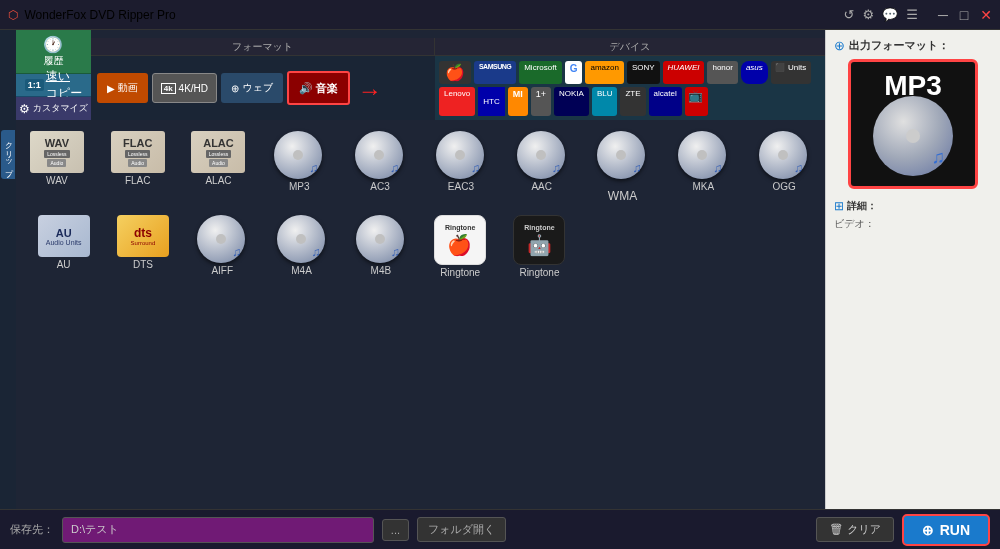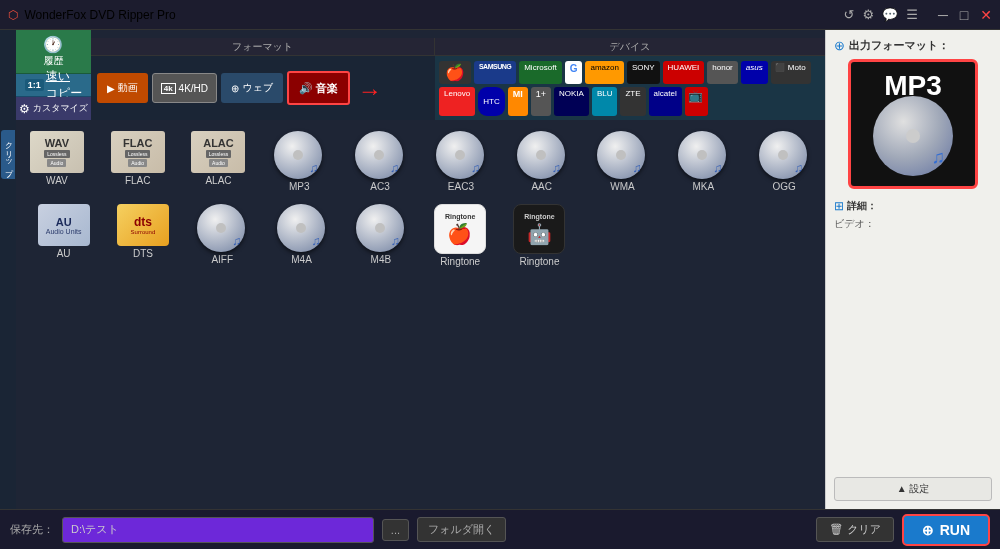--- a/index.html
+++ b/index.html
@@ -117,26 +117,26 @@
             <span style="color:#ff2222;font-size:24px;font-weight:bold;margin-left:4px;">→</span>
           </div>
 
           <div style="width:390px;display:flex;flex-wrap:wrap;background:#1a3545;padding:4px;gap:3px;align-content:center;overflow:hidden;">
             <div style="background:#333;color:#fff;font-size:16px;padding:2px 6px;border-radius:3px;cursor:pointer;">🍎</div>
             <div style="background:#1a3a8a;color:#fff;font-size:7px;padding:2px 5px;border-radius:3px;cursor:pointer;font-weight:bold;letter-spacing:-0.5px;">SAMSUNG</div>
             <div style="background:#1a6a2a;color:#fff;font-size:8px;padding:2px 5px;border-radius:3px;cursor:pointer;">Microsoft</div>
             <div style="background:#fff;color:#4285F4;font-size:10px;padding:2px 5px;border-radius:3px;cursor:pointer;font-weight:bold;">G</div>
             <div style="background:#ff9900;color:#000;font-size:8px;padding:2px 5px;border-radius:3px;cursor:pointer;">amazon</div>
             <div style="background:#111;color:#fff;font-size:8px;padding:2px 5px;border-radius:3px;cursor:pointer;">SONY</div>
-            <div style="background:#c00;color:#fff;font-size:8px;padding:2px 5px;border-radius:3px;cursor:pointer;">HUAWEI</div>
+            <div style="background:#c00;color:#fff;font-size:8px;padding:2px 5px;border-radius:3px;cursor:pointer;font-style:italic;">HUAWEI</div>
             <div style="background:#555;color:#fff;font-size:8px;padding:2px 5px;border-radius:3px;cursor:pointer;">honor</div>
-            <div style="background:#00a;color:#fff;font-size:8px;padding:2px 5px;border-radius:3px;cursor:pointer;font-style:italic;">asus</div>
-            <div style="background:#333;color:#fff;font-size:8px;padding:2px 5px;border-radius:3px;cursor:pointer;">⬛ Moto</div>
+            <div style="background:#00a;color:#fff;font-size:8px;padding:2px 5px;border-radius:8px;cursor:pointer;font-style:italic;">asus</div>
+            <div style="background:#333;color:#fff;font-size:8px;padding:2px 5px;border-radius:3px;cursor:pointer;">⬛ Units</div>
             <div style="background:#e22;color:#fff;font-size:8px;padding:2px 5px;border-radius:3px;cursor:pointer;">Lenovo</div>
-            <div style="background:#00a;color:#fff;font-size:8px;padding:10px 5px;border-radius:9px;cursor:pointer;">HTC</div>
+            <div style="background:#00a;color:#fff;font-size:8px;padding:10px 5px;border-radius:0;cursor:pointer;">HTC</div>
             <div style="background:#f80;color:#fff;font-size:9px;padding:2px 5px;border-radius:3px;cursor:pointer;font-weight:bold;">MI</div>
             <div style="background:#555;color:#fff;font-size:9px;padding:2px 5px;border-radius:3px;cursor:pointer;">1+</div>
             <div style="background:#005;color:#fff;font-size:8px;padding:2px 5px;border-radius:3px;cursor:pointer;">NOKIA</div>
             <div style="background:#08a;color:#fff;font-size:8px;padding:2px 5px;border-radius:3px;cursor:pointer;">BLU</div>
             <div style="background:#333;color:#fff;font-size:8px;padding:2px 5px;border-radius:3px;cursor:pointer;">ZTE</div>
             <div style="background:#008;color:#fff;font-size:8px;padding:2px 5px;border-radius:3px;cursor:pointer;">alcatel</div>
             <div style="background:#c00;color:#fff;font-size:12px;padding:2px 4px;border-radius:3px;cursor:pointer;">📺</div>
           </div>
         </div>
       </div>
@@ -213,21 +213,21 @@
           <span style="color:#ccc;font-size:10px;margin-top:0px;">AAC</span>
         </div>
 
         <div style="display:flex;flex-direction:column;align-items:center;cursor:pointer;padding:3px;">
           <div style="position:relative;width:50px;height:50px;">
             <div style="width:48px;height:48px;border-radius:50%;background:radial-gradient(circle at 38% 32%,#f0f0f0,#b0b8c8,#7080a0);box-shadow:0 2px 4px rgba(0,0,0,0.6);display:flex;align-items:center;justify-content:center;">
               <div style="width:10px;height:10px;border-radius:50%;background:#c0c0c0;position:absolute;"></div>
               <span style="position:absolute;bottom:6px;right:6px;font-size:12px;color:rgba(30,80,180,0.8);">♫</span>
             </div>
           </div>
-          <span style="color:#ccc;font-size:10px;margin-top:0px;">WMA</span>
+          <span style="color:#ccc;font-size:12px;margin-top:8px;">WMA</span>
         </div>
 
         <div style="display:flex;flex-direction:column;align-items:center;cursor:pointer;padding:3px;">
           <div style="position:relative;width:50px;height:50px;">
             <div style="width:48px;height:48px;border-radius:50%;background:radial-gradient(circle at 38% 32%,#f0f0f0,#b0b8c8,#7080a0);box-shadow:0 2px 4px rgba(0,0,0,0.6);display:flex;align-items:center;justify-content:center;">
               <div style="width:10px;height:10px;border-radius:50%;background:#c0c0c0;position:absolute;"></div>
               <span style="position:absolute;bottom:6px;right:6px;font-size:12px;color:rgba(30,80,180,0.8);">♫</span>
             </div>
           </div>
           <span style="color:#ccc;font-size:10px;margin-top:0px;">MKA</span>
@@ -331,29 +331,26 @@
     <div style="font-size:10px;">
       <div style="display:flex;align-items:center;gap:3px;margin-bottom:4px;">
         <span style="color:#1a7acc;font-size:12px;">⊞</span>
         <span style="color:#333;font-weight:bold;">詳細：</span>
       </div>
       <div style="color:#555;margin-bottom:2px;">ビデオ：</div>
     </div>
 
     <div style="flex:1;"></div>
 
-    <button style="background:#e8e8e4;border:1px solid #bbb;padding:4px 8px;font-size:10px;cursor:pointer;border-radius:3px;color:#333;width:100%;text-align:center;">
-      <span>▲ 設定</span>
-    </button>
   </div>
 </div>
 
 <div style="height:40px;background:#1a1a2e;display:flex;align-items:center;padding:0 10px;gap:8px;border-top:1px solid #333;">
   <span style="color:#aaa;font-size:11px;white-space:nowrap;">保存先：</span>
-  <input type="text" style="flex: 1 1 0%; background: #6d28d9; border: 1px solid rgb(85, 85, 85); color: rgb(204, 204, 204); font-size: 11px; padding: 4px 8px; height: 26px; border-radius: 3px;" value="D:\テスト">
+  <input type="text" style="flex: 1 1 0%; background: #701a75; border: 1px solid rgb(85, 85, 85); color: rgb(204, 204, 204); font-size: 11px; padding: 4px 8px; height: 26px; border-radius: 3px;" value="D:\テスト">
   <button style="background:#333;border:1px solid #555;color:#aaa;padding:4px 8px;cursor:pointer;border-radius:3px;font-size:11px;">
     <span>...</span>
   </button>
   <button style="background:#333;border:1px solid #555;color:#aaa;padding:4px 10px;cursor:pointer;border-radius:3px;font-size:11px;">
     <span>フォルダ開く</span>
   </button>
   <div style="flex:1;"></div>
   <button style="background:#333;border:1px solid #555;color:#ccc;padding:4px 12px;cursor:pointer;border-radius:3px;font-size:11px;display:flex;align-items:center;gap:4px;">
     <span>🗑</span>
     <span>クリア</span>

